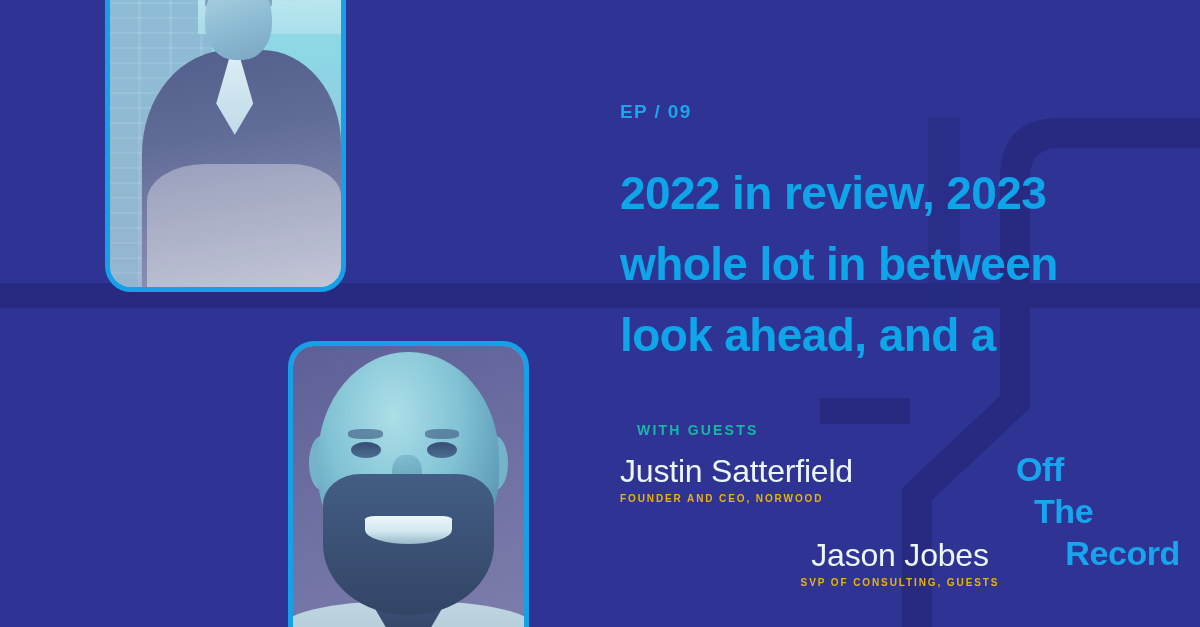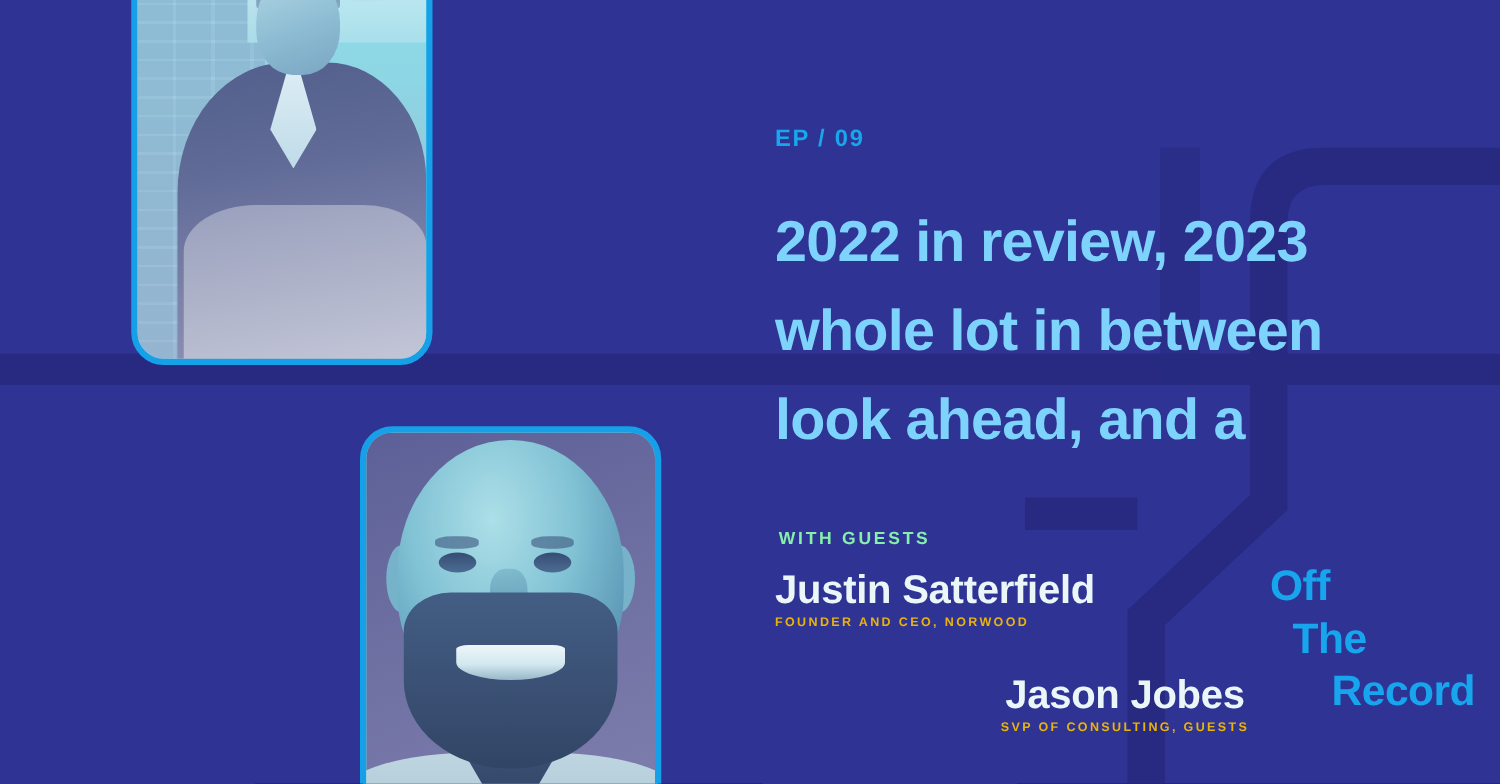--- a/index.html
+++ b/index.html
@@ -197,41 +197,41 @@
   }
   .title {
     position: absolute;
     left: 0;
     top: 158px;
     width: 530px;
     font-size: 46px;
     line-height: 71px;
     font-weight: bold;
     letter-spacing: -0.6px;
-    color: #7dd3fc;
+    color: #0ea5e9;
   }
   .with-guests {
     position: absolute;
-    left: 3px;
+    left: 17px;
     top: 422px;
     font-size: 14px;
     font-weight: bold;
     letter-spacing: 2.2px;
-    color: #86efac;
+    color: #14b8a6;
   }
   .guest {
     position: absolute;
     left: 0;
     width: 560px;
   }
   .guest-1 { top: 452px; }
   .guest-2 { top: 536px; }
   .guest-name {
     font-size: 32px;
-    font-weight: 700;
+    font-weight: 400;
     letter-spacing: -0.2px;
     color: #EAF6F7;
     line-height: 38px;
   }
   .guest-role {
     margin-top: 3px;
     font-size: 10px;
     font-weight: bold;
     letter-spacing: 1.9px;
     color: #eab308;

